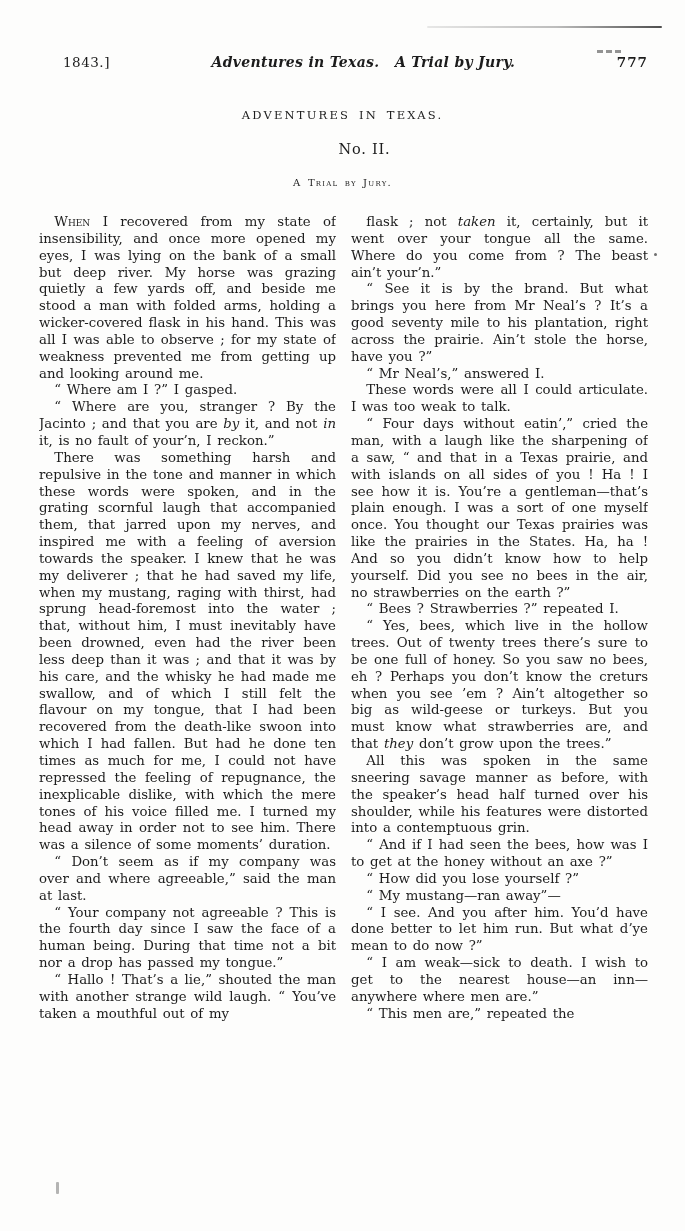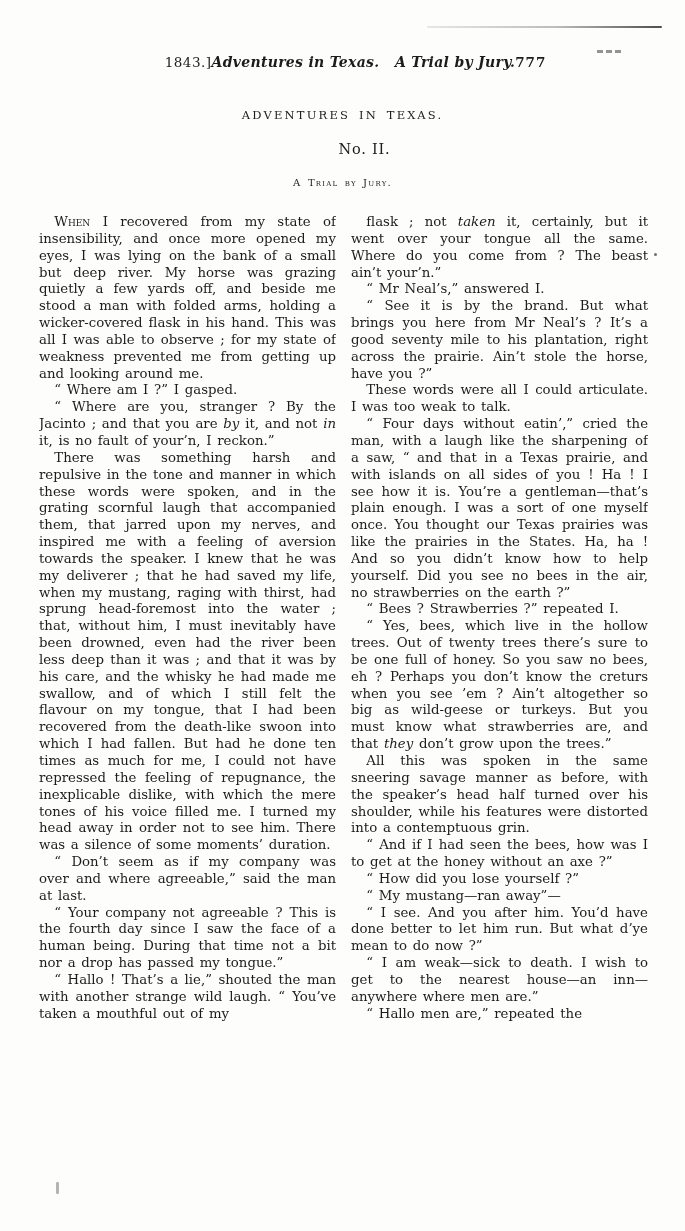--- a/index.html
+++ b/index.html
@@ -16,21 +16,21 @@
     font-family: "DejaVu Serif", "Liberation Serif", serif;
     color: #1c1c1c;
   }
   
   .running-header {
     position: absolute;
     top: 54px;
     left: 63px;
     right: 37px;
     display: flex;
-    justify-content: center;
+    justify-content: space-between;
     align-items: baseline;
     font-size: 13.5px;
   }
   .hdr-year { letter-spacing: 0.5px; }
   .hdr-title {
     font-style: italic;
     font-weight: bold;
     font-size: 14px;
     white-space: pre;
     letter-spacing: 0.3px;
@@ -133,28 +133,28 @@
       <p>W<span class="sc">hen</span> I recovered from my state of insensibility, and once more opened my eyes, I was lying on the bank of a small but deep river.  My horse was grazing quietly a few yards off, and beside me stood a man with folded arms, holding a wicker-covered flask in his hand.  This was all I was able to observe ; for my state of weakness prevented me from getting up and looking around me.</p>
       <p>“ Where am I ?” I gasped.</p>
       <p>“ Where are you, stranger ?  By the Jacinto ; and that you are <i>by</i> it, and not <i>in</i> it, is no fault of your’n, I reckon.”</p>
       <p>There was something harsh and repulsive in the tone and manner in which these words were spoken, and in the grating scornful laugh that accompanied them, that jarred upon my nerves, and inspired me with a feeling of aversion towards the speaker.  I knew that he was my deliverer ; that he had saved my life, when my mustang, raging with thirst, had sprung head-foremost into the water ; that, without him, I must inevitably have been drowned, even had the river been less deep than it was ; and that it was by his care, and the whisky he had made me swallow, and of which I still felt the flavour on my tongue, that I had been recovered from the death-like swoon into which I had fallen.  But had he done ten times as much for me, I could not have repressed the feeling of repugnance, the inexplicable dislike, with which the mere tones of his voice filled me.  I turned my head away in order not to see him.  There was a silence of some moments’ duration.</p>
       <p>“ Don’t seem as if my company was over and where agreeable,” said the man at last.</p>
       <p>“ Your company not agreeable ? This is the fourth day since I saw the face of a human being.  During that time not a bit nor a drop has passed my tongue.”</p>
       <p>“ Hallo !  That’s a lie,” shouted the man with another strange wild laugh. “ You’ve taken a mouthful out of my</p>
     </div>
   <div class="col col-right">
       <p>flask ; not <i>taken</i> it, certainly, but it went over your tongue all the same. Where do you come from ?  The beast ain’t your’n.”</p>
+      <p>“ See it is by the brand.  But what brings you here from Mr Neal’s ?  It’s a good seventy mile to his plantation, right across the prairie.  Ain’t stole the horse, have you ?”</p>
       <p>“ Mr Neal’s,” answered I.</p>
-      <p>“ See it is by the brand.  But what brings you here from Mr Neal’s ?  It’s a good seventy mile to his plantation, right across the prairie.  Ain’t stole the horse, have you ?”</p>
       <p>These words were all I could articulate.  I was too weak to talk.</p>
       <p>“ Four days without eatin’,” cried the man, with a laugh like the sharpening of a saw, “ and that in a Texas prairie, and with islands on all sides of you !  Ha ! I see how it is.  You’re a gentleman—that’s plain enough.  I was a sort of one myself once.  You thought our Texas prairies was like the prairies in the States.  Ha, ha ! And so you didn’t know how to help yourself.  Did you see no bees in the air, no strawberries on the earth ?”</p>
       <p>“ Bees ? Strawberries ?” repeated I.</p>
       <p>“ Yes, bees, which live in the hollow trees.  Out of twenty trees there’s sure to be one full of honey.  So you saw no bees, eh ?  Perhaps you don’t know the creturs when you see ’em ? Ain’t altogether so big as wild-geese or turkeys.  But you must know what strawberries are, and that <i>they</i> don’t grow upon the trees.”</p>
       <p>All this was spoken in the same sneering savage manner as before, with the speaker’s head half turned over his shoulder, while his features were distorted into a contemptuous grin.</p>
       <p>“ And if I had seen the bees, how was I to get at the honey without an axe ?”</p>
       <p>“ How did you lose yourself ?”</p>
       <p>“ My mustang—ran away”—</p>
       <p>“ I see.  And you after him.  You’d have done better to let him run.  But what d’ye mean to do now ?”</p>
       <p>“ I am weak—sick to death.  I wish to get to the nearest house—an inn—anywhere where men are.”</p>
-      <p>“ Hallo men are,” repeated the</p>
+      <p>“ This men are,” repeated the</p>
     </div>
 
 </div>
 
 </body></html>

